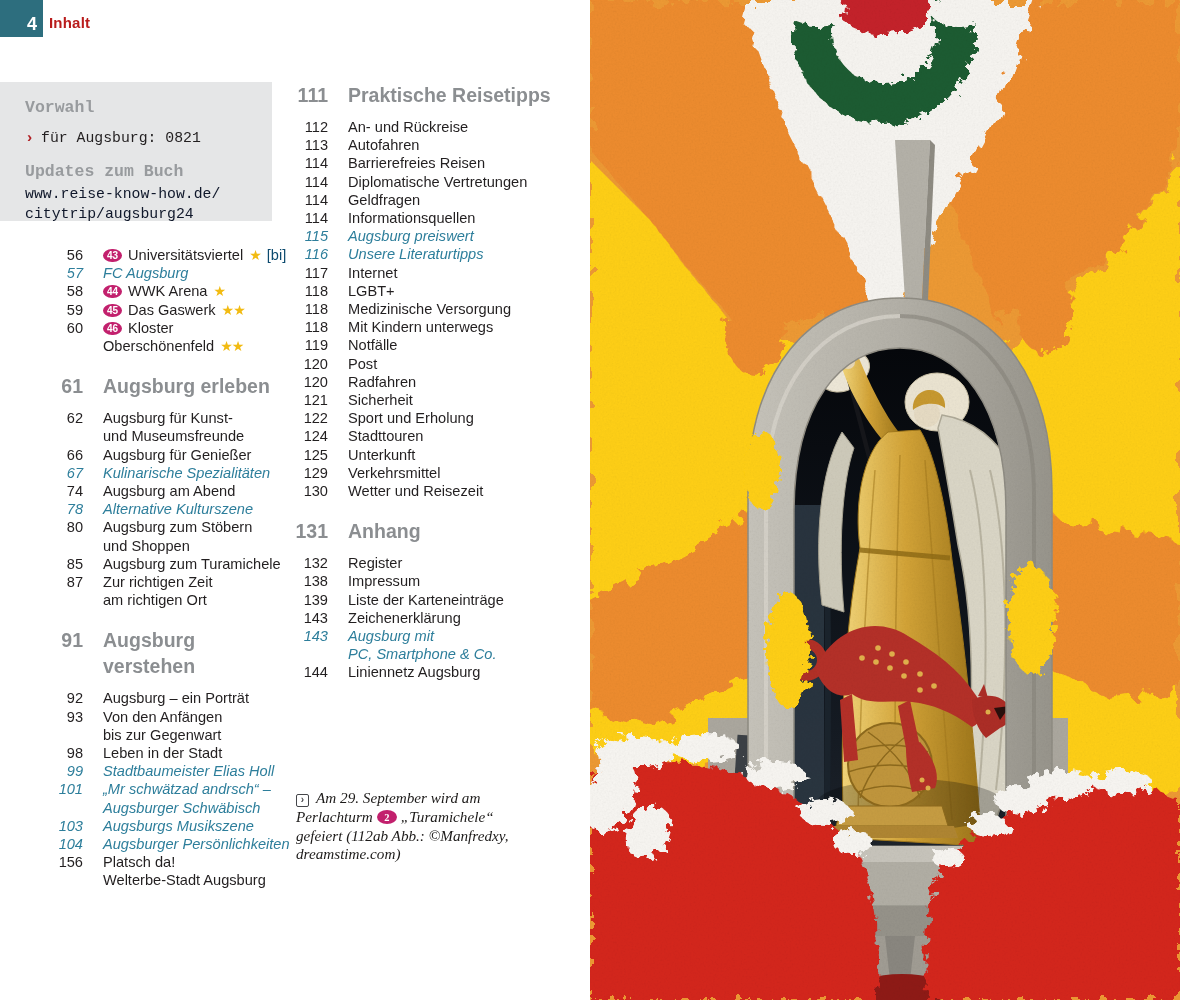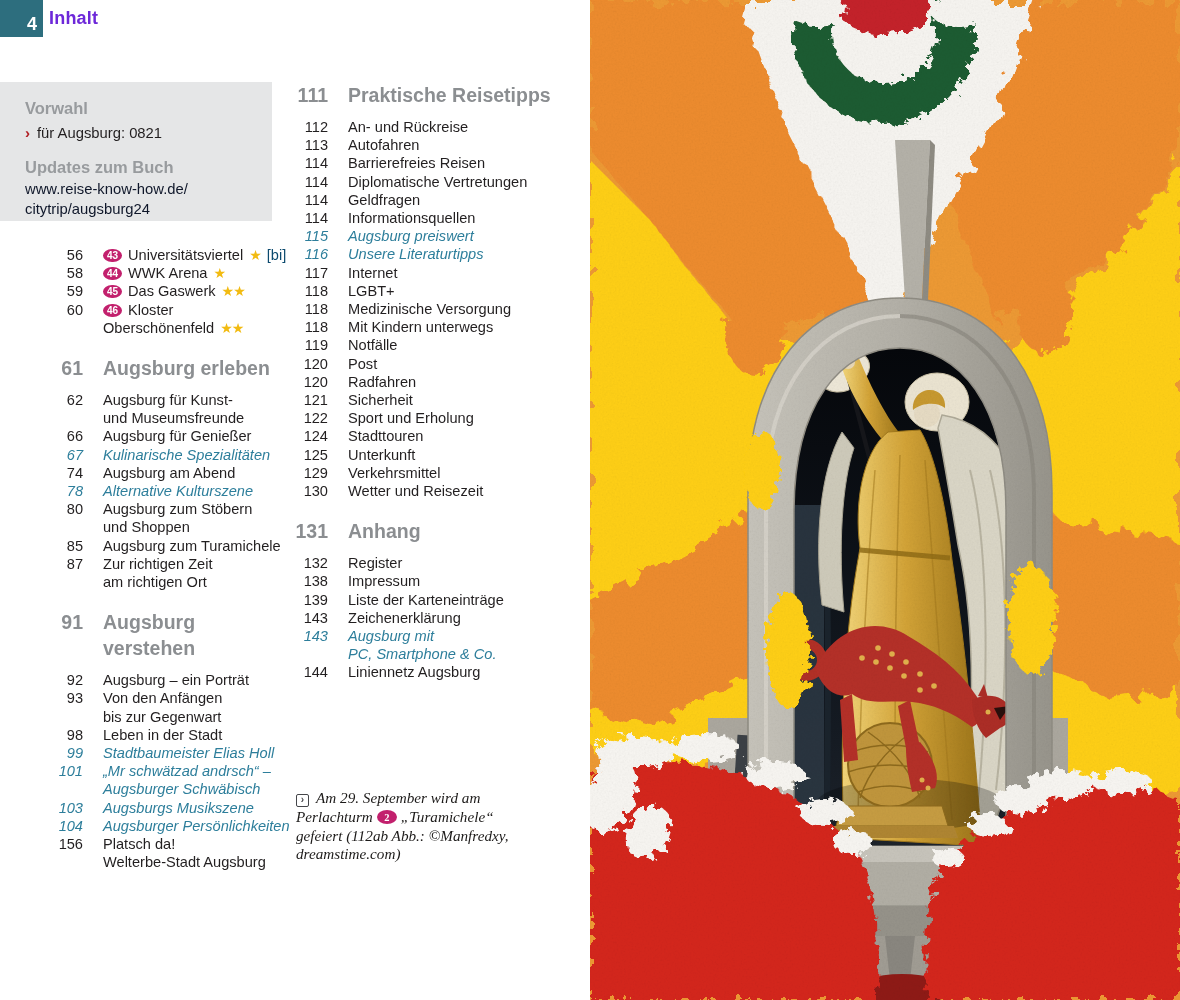--- a/index.html
+++ b/index.html
@@ -11,31 +11,31 @@
   }
 
   
   .page-tab {
     position:absolute; left:0; top:0; width:43px; height:37px;
     background:#2d6e7e; color:#ffffff;
     display:flex; align-items:flex-end; justify-content:flex-end;
     padding:0 6px 2px 0; font-size:18px; font-weight:bold;
   }
   .page-title {
-    position:absolute; left:49px; top:8px;
-    font-size:18px; font-weight:bold; color:#6d28d9; letter-spacing:.2px;
+    position:absolute; left:49px; top:14px;
+    font-size:15px; font-weight:bold; color:#b91c1c; letter-spacing:.2px;
   }
 
   
   .info-box {
     position:absolute; left:0; top:82px; width:272px; height:139px;
-    background:#e5e6e7; padding:16px 28px 0 25px;
+    background:#e5e6e7; padding:16px 28px 0 25px;font-family:Liberation Mono, monospace;
   }
   .info-h { color:#989b9e; font-weight:bold; font-size:16.5px; line-height:20px; }
-  .info-row { font-size:14.8px; line-height:19px; margin-top:5px; color:#221f20; }
+  .info-row { font-size:14.8px; line-height:19px; margin-top:11px; color:#221f20; }
   .chevron { color:#b01f24; font-weight:bold; margin-right:7px; font-size:15px; }
   .info-h.second { margin-top:14px; }
   .info-url { font-size:14.8px; line-height:19.5px; margin-top:3px; color:#0f172a; }
   .info-url + .info-url { margin-top:0; }
 
   
   .toc-col { position:absolute; }
   .toc-col-1 { left:0;   top:246px; width:285px; }
   .toc-col-2 { left:245px; top:82px;  width:310px; }
 
@@ -95,20 +95,26 @@
   <div class="info-h second">Updates zum Buch</div>
   <div class="info-url">www.reise-know-how.de/</div>
   <div class="info-url">citytrip/augsburg24</div>
 </div>
 
 <div class="toc-col toc-col-1">
     <div class="row">
       <div class="num">56</div>
       <div class="txt">
         <div class="tline"><span class="badge">43</span><span>Universitätsviertel</span><span class="stars">★</span><span class="suffix">[bi]</span></div>
+      </div>
+    </div>
+    <div class="row">
+      <div class="num it">57</div>
+      <div class="txt it">
+        <div class="tline"><span>FC Augsburg</span></div>
       </div>
     </div>
     <div class="row">
       <div class="num">58</div>
       <div class="txt">
         <div class="tline"><span class="badge">44</span><span>WWK Arena</span><span class="stars">★</span></div>
       </div>
     </div>
     <div class="row">
       <div class="num">59</div>

